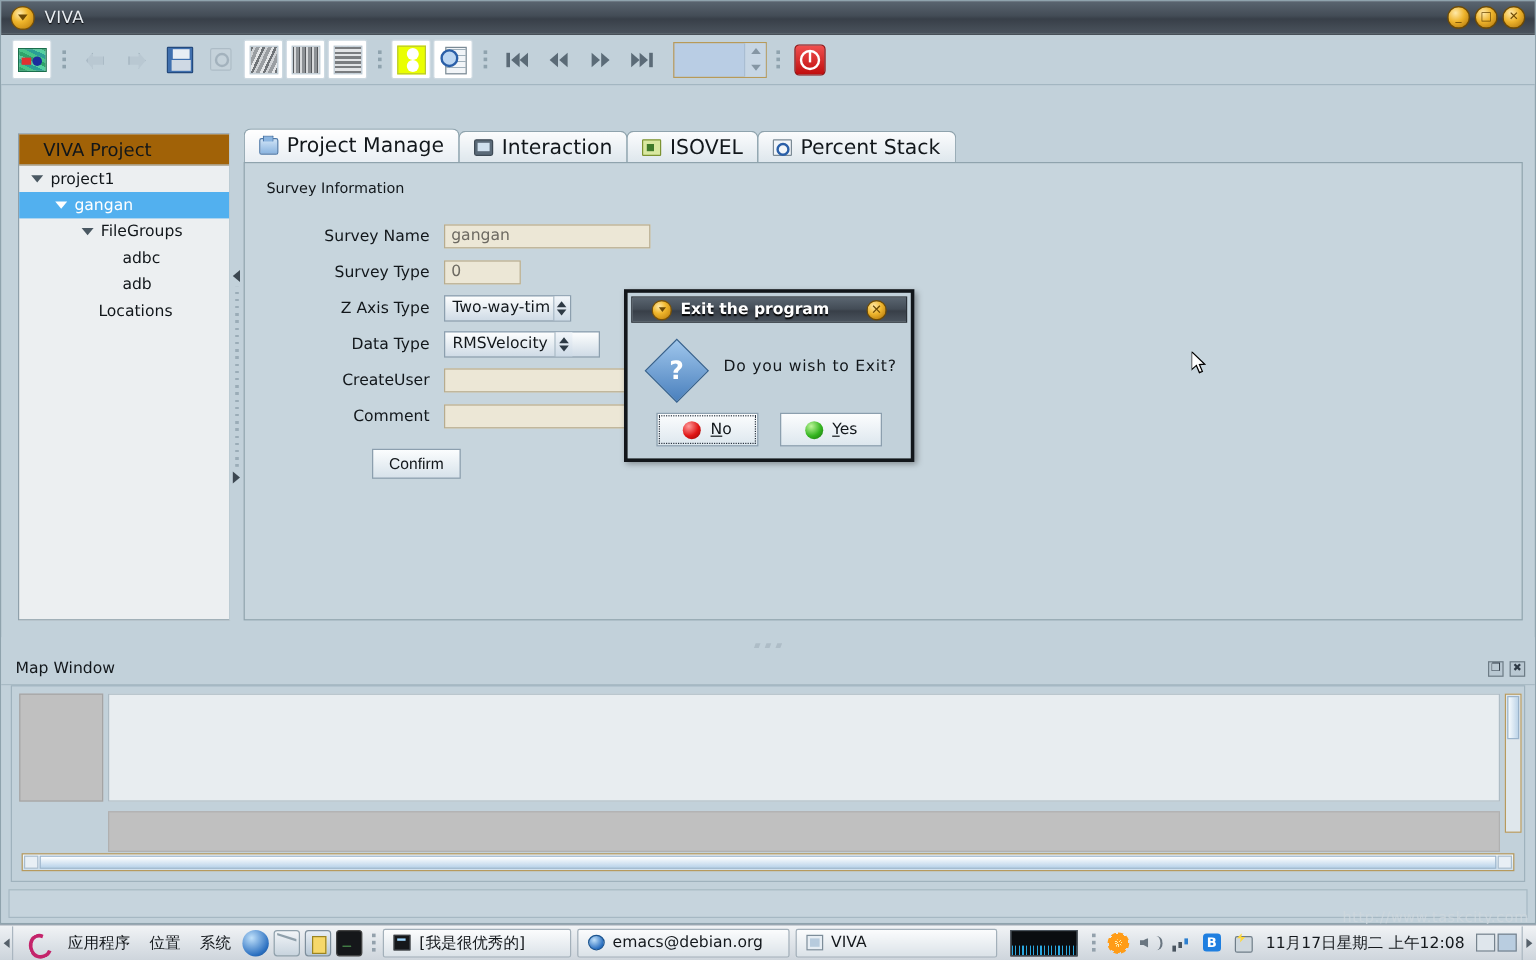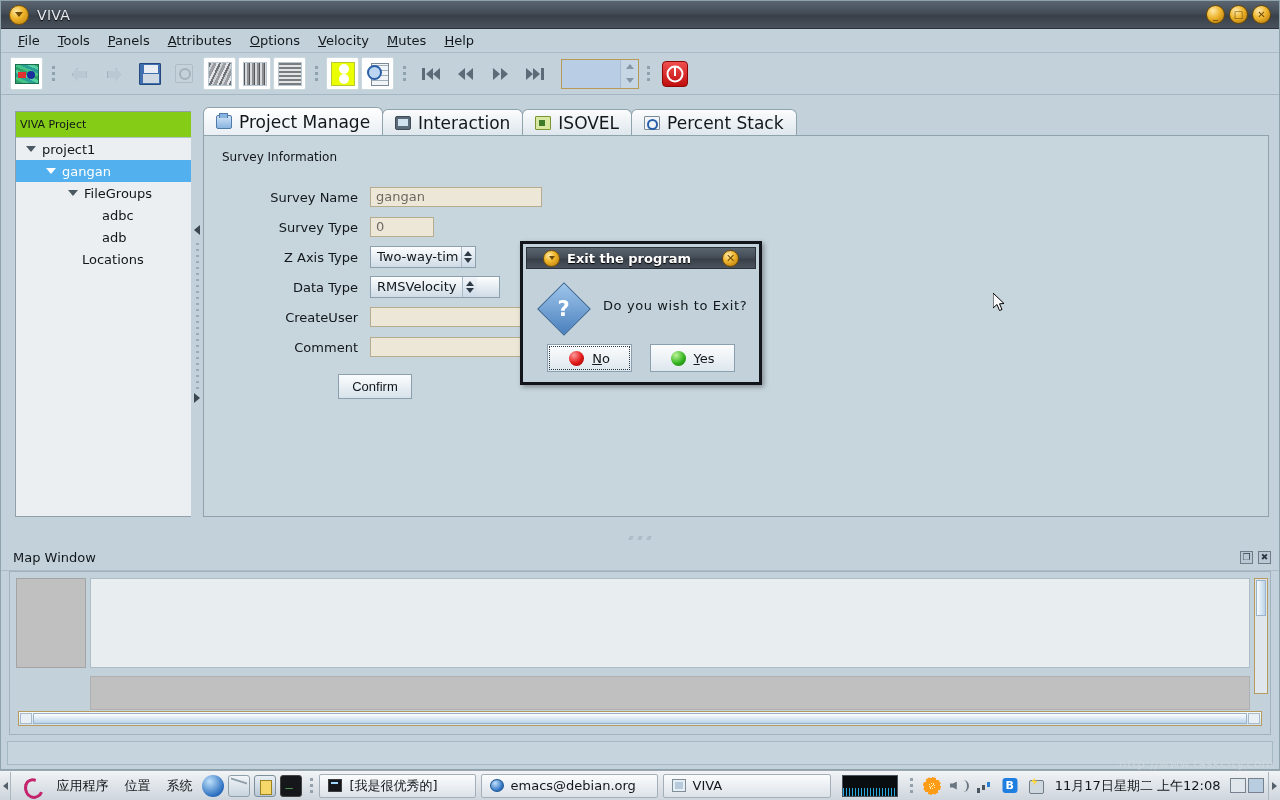--- a/index.html
+++ b/index.html
@@ -187,23 +187,23 @@
   }
 
   
   .workarea { position: absolute; left: 0; top: 96px; right: 0; bottom: 238px; }
 
   .tree-panel {
     position: absolute; left: 14px; top: 14px; width: 177px; bottom: 14px;
     background: #eceff1; border: 1px solid #8fa0ab;
   }
   .tree-head {
-    height: 26px; line-height: 26px; padding-left: 4px;
-    background: #84cc16; border-bottom: 1px solid #b3c1c9;
-    font-size: 11px; color: #11161a;
+    height: 26px; line-height: 26px; padding-left: 20px;
+    background: #a16207; border-bottom: 1px solid #b3c1c9;
+    font-size: 15px; color: #11161a;
   }
   .tree-row {
     height: 22px; display: flex; align-items: center;
     font-size: 13px; color: #11161a; white-space: nowrap;
   }
   .tree-row.sel { background: #52b0ef; color: #ffffff; }
   .twisty {
     width: 0; height: 0; margin-right: 6px; flex: none;
     border-left: 5px solid transparent; border-right: 5px solid transparent;
     border-top: 6px solid #4a5862;
@@ -270,21 +270,21 @@
     width: 15px; border-left: 1px solid #a9b9c6;
     display: flex; flex-direction: column; align-items: center; justify-content: center; gap: 2px;
     background: linear-gradient(to bottom,#f2f6fa,#cddae6);
   }
   .fcombo .carets i { width:0;height:0;border-left:4px solid transparent;border-right:4px solid transparent; }
   .fcombo .carets i.up { border-bottom: 5px solid #2e3a45; }
   .fcombo .carets i.dn { border-top: 5px solid #2e3a45; }
   .fcombo.c1 { width: 106px; }
   .fcombo.c2 { width: 130px; }
   .btn-confirm {
-    margin-left: 116px; margin-top: 12px;
+    margin-left: 88px; margin-top: 12px;
     width: 74px; height: 25px;
     border: 1px solid #8c9fae; background: linear-gradient(to bottom,#fbfdfe,#d7e2ea);
     font-size: 13px; color: #12171b;
   }
 
   
   .dock { position: absolute; left: 0; right: 0; bottom: 0; height: 238px; background: #c2d1da; }
   .dock-grip { height: 14px; display: flex; align-items: center; justify-content: center; gap: 5px; }
   .dock-grip span { width: 4px; height: 4px; background: #aebdc7; transform: skewX(-20deg); display:block; }
   .dock-title {
@@ -463,30 +463,20 @@
           </div>
         <div class="tbtn">
             <i>□</i>
           </div>
         <div class="tbtn">
             <i>✕</i>
           </div>
       </div>
     </div>
 
-    <div class="menubar">
-      <div class="menuitem"><u>F</u>ile</div>
-      <div class="menuitem"><u>T</u>ools</div>
-      <div class="menuitem"><u>P</u>anels</div>
-      <div class="menuitem"><u>A</u>ttributes</div>
-      <div class="menuitem"><u>O</u>ptions</div>
-      <div class="menuitem"><u>V</u>elocity</div>
-      <div class="menuitem"><u>M</u>utes</div>
-      <div class="menuitem"><u>H</u>elp</div>
-    </div>
 
     <div class="toolbar">
       <div class="tbutton framed">
         <span class="ic-map"></span>
       </div>
       <div class="grip">
           <span></span>
           <span></span>
           <span></span>
         </div>

